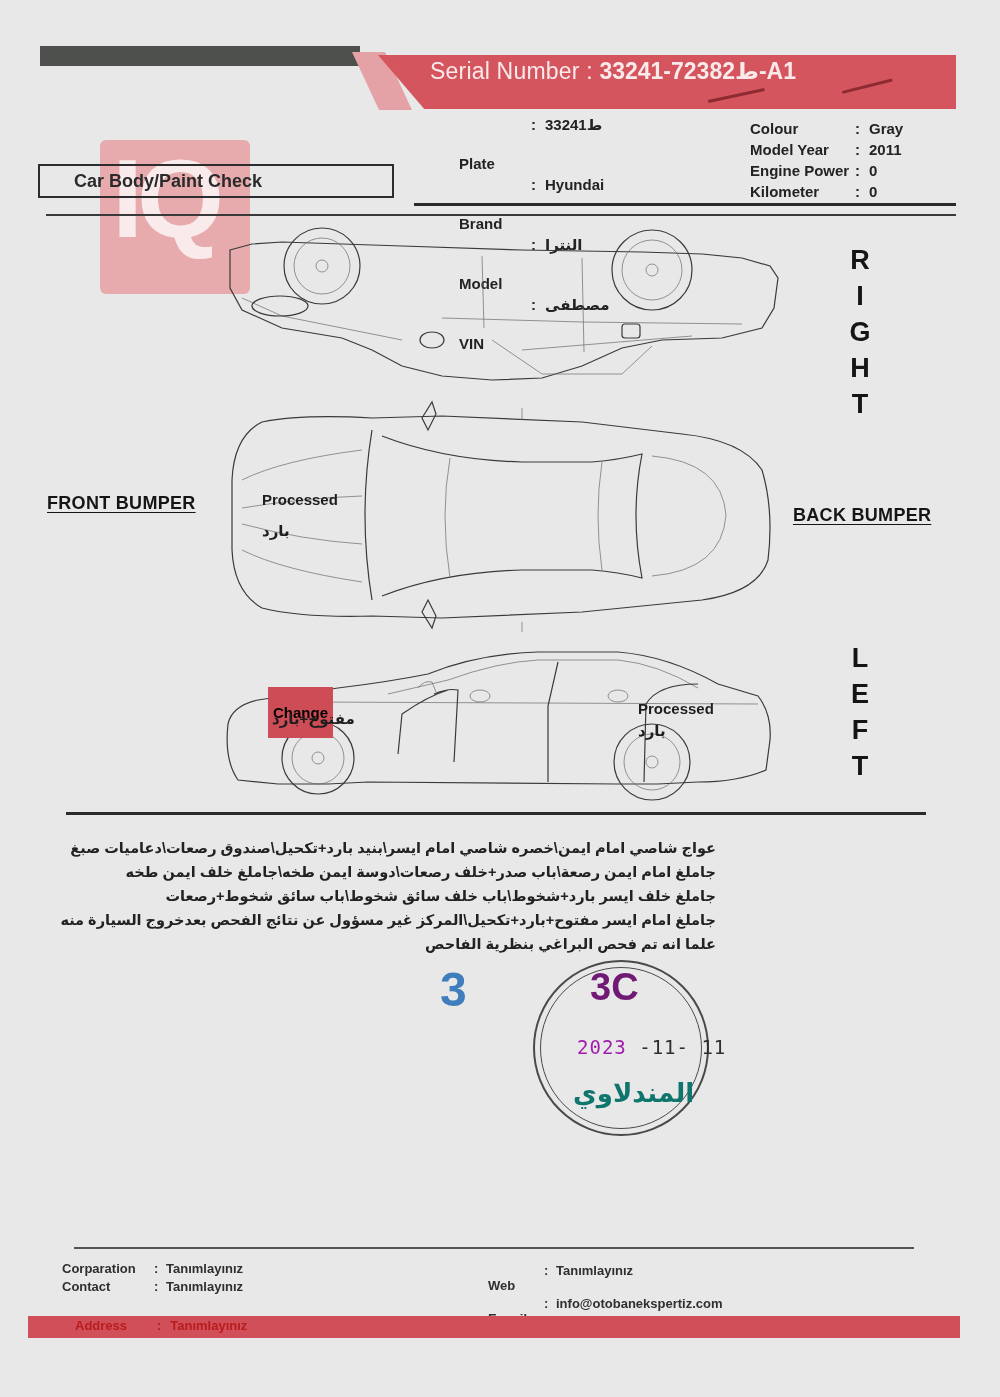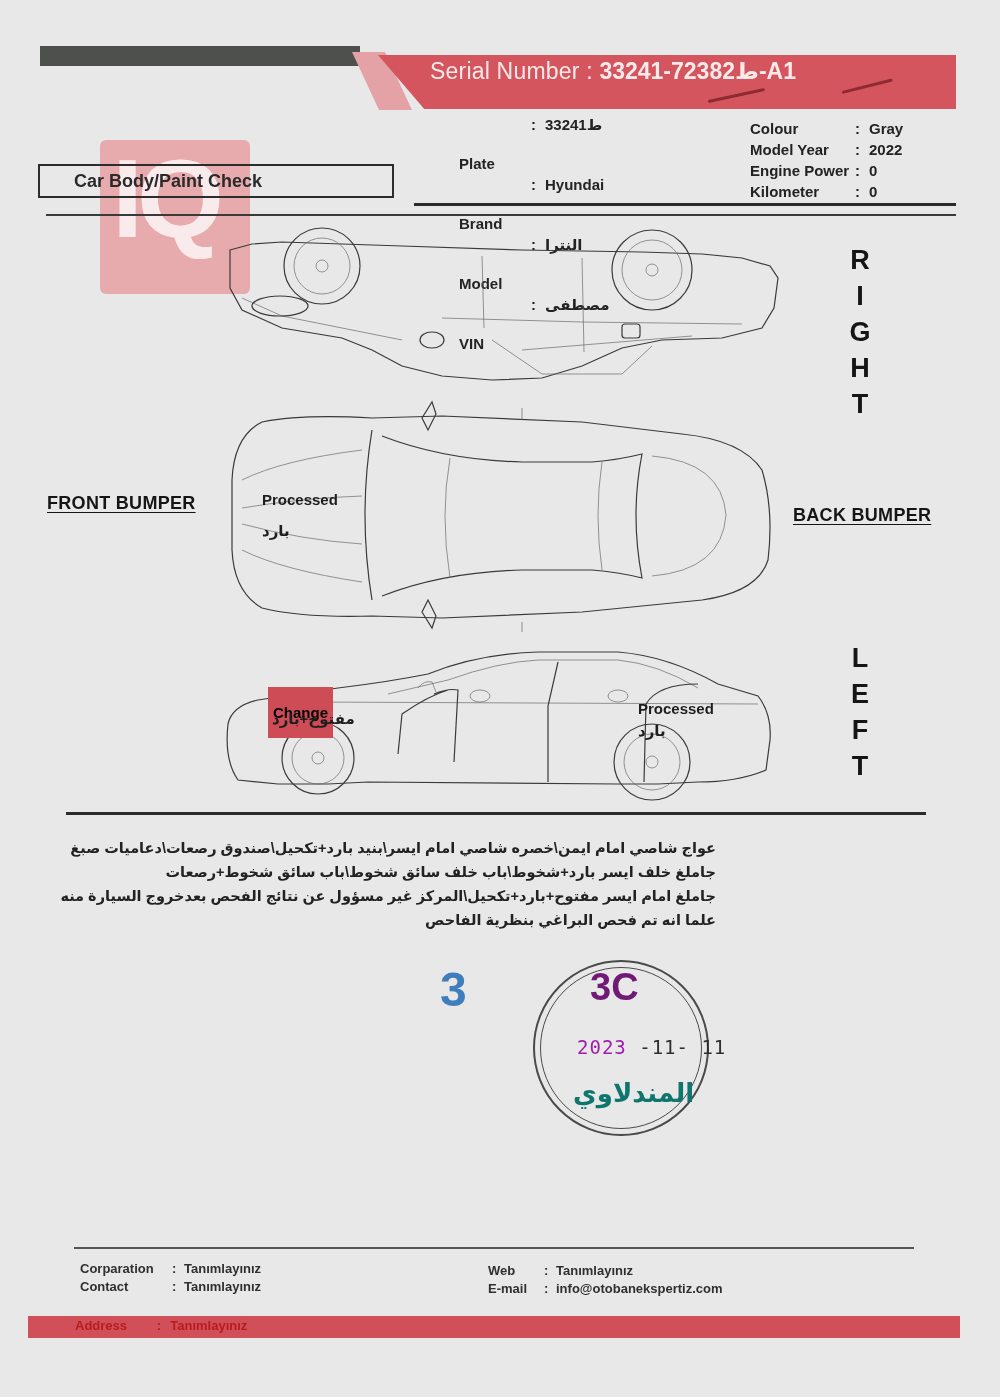--- a/index.html
+++ b/index.html
@@ -56,21 +56,21 @@
   .stamp-inner { position: absolute; left: 5px; top: 5px; right: 5px; bottom: 5px; border-radius: 50%; border: 1.5px solid #4a4a4a; }
   .stamp-code { left: 590px; top: 966px; font-size: 38px; font-weight: bold; color: #701a75; }
   .stamp-date { left: 577px; top: 1036px; font-size: 19px; color: #2e2e2e; font-family: "DejaVu Sans Mono", monospace; letter-spacing: 1px; }
   .stamp-date .yr { color: #a21caf; }
   .stamp-name { left: 573px; top: 1078px; font-size: 26px; font-weight: bold; color: #0f766e; direction: rtl; }
 
   
   .foot { font-size: 13px; font-weight: bold; color: #2f2f2f; line-height: 18px; }
   .foot .row { display: flex; white-space: nowrap; }
   .foot .k { width: 92px; }
-  .foot .k2 { width: 56px; }
+  .foot .k2 { width: 56px; margin-top: 15px; }
   .foot .s { width: 12px; }
   .address-bar { left: 28px; top: 1316px; width: 932px; height: 22px; background: #d14f59; }
   .address-text { left: 75px; top: 1318px; font-size: 13px; font-weight: bold; color: #b91c1c; white-space: nowrap; }
 
   svg { position: absolute; overflow: visible; }
   .car path, .car line, .car ellipse, .car circle, .car rect, .car polyline { fill: none; stroke: #3a3a3a; stroke-width: 1.2; }
   .car .thin { stroke-width: 0.7; stroke: #6a6a6a; }
 </style>
 </head>
 <body>
@@ -111,21 +111,21 @@
 
 <div class="abs info" style="left:750px;top:118px;">
   <div class="row">
     <span class="k2">Colour</span>
     <span class="sep">:</span>
     <span>Gray</span>
   </div>
   <div class="row">
     <span class="k2">Model Year</span>
     <span class="sep">:</span>
-    <span>2022</span>
+    <span>2011</span>
   </div>
   <div class="row">
     <span class="k2">Engine Power</span>
     <span class="sep">:</span>
     <span>0</span>
   </div>
   <div class="row">
     <span class="k2">Kilometer</span>
     <span class="sep">:</span>
     <span>0</span>
@@ -212,39 +212,40 @@
 <div class="abs change-badge" style="left:268px;top:687px;">Change</div>
 <div class="abs tag-ar" style="left:272px;top:710px;">مفتوح+بارد</div>
 
 <div class="abs tag" style="left:638px;top:700px;">Processed</div>
 <div class="abs tag-ar" style="left:638px;top:722px;">بارد</div>
 
 <div class="abs hr" style="left:66px;top:812px;width:860px;height:3px;"></div>
 
 <div class="abs notes">
   <div>عواج شاصي امام ايمن\خصره شاصي امام ايسر\بنيد بارد+تكحيل\صندوق رصعات\دعاميات صبغ</div>
+  <div>جاملغ امام ايمن رصعة\باب صدر+خلف رصعات\دوسة ايمن طخه\جاملغ خلف ايمن طخه</div>
   <div>جاملغ خلف ايسر بارد+شخوط\باب خلف سائق شخوط\باب سائق شخوط+رصعات</div>
   <div>جاملغ امام ايسر مفتوح+بارد+تكحيل\المركز غير مسؤول عن نتائج الفحص بعدخروج السيارة منه</div>
   <div>علما انه تم فحص البراغي بنظرية الفاحص</div>
 </div>
 
 <div class="abs num3">3</div>
 <div class="abs stamp">
     <div class="stamp-inner"></div>
   </div>
 <div class="abs stamp-code">3C</div>
 <div class="abs stamp-date">
   <span class="yr">2023</span>
   <span>-11- 11</span>
 </div>
 <div class="abs stamp-name">المندلاوي</div>
 
 <div class="abs hr" style="left:74px;top:1247px;width:840px;height:1.5px;background:#555;"></div>
 
-<div class="abs foot" style="left:80px;top:1260px;">
+<div class="abs foot" style="left:62px;top:1260px;">
   <div class="row">
     <span class="k">Corparation</span>
     <span class="s">:</span>
     <span>Tanımlayınız</span>
   </div>
   <div class="row">
     <span class="k">Contact</span>
     <span class="s">:</span>
     <span>Tanımlayınız</span>
   </div>

